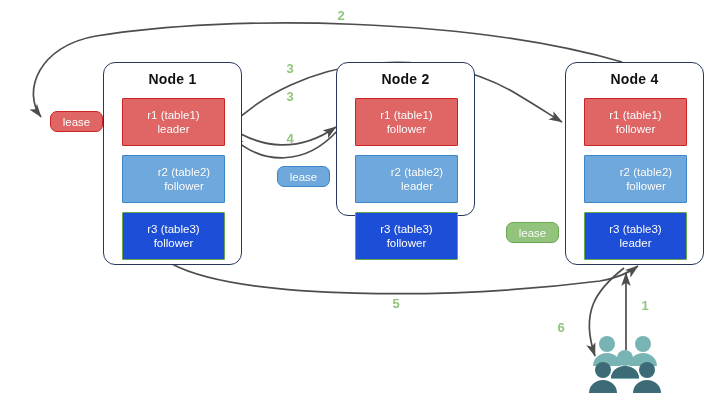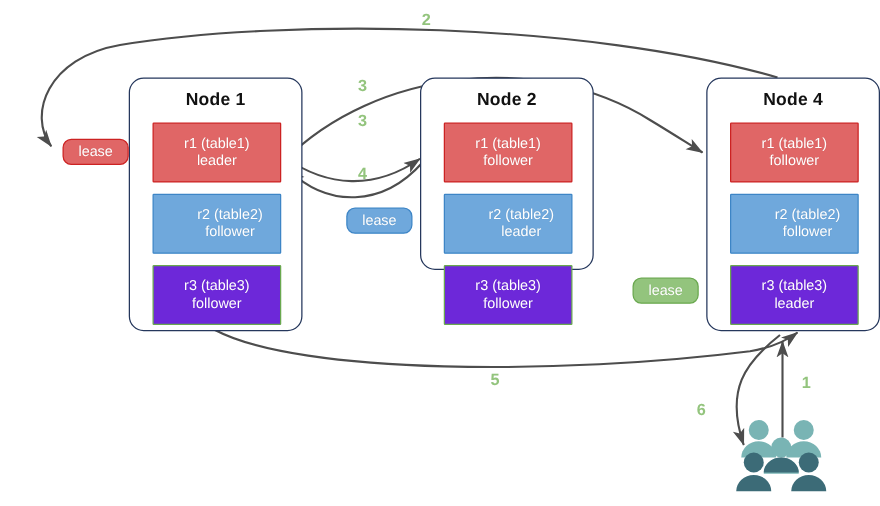--- a/index.html
+++ b/index.html
@@ -45,21 +45,21 @@
     text-align:center;
     display:flex;
     flex-direction:column;
     align-items:center;
     justify-content:center;
     text-shadow:0 0 1px rgba(0,0,0,.12);
   }
   .rep span{display:block;}
   .rep.red   {background:#e06666;border-color:#cc2222;}
   .rep.blue  {background:#6fa8dc;border-color:#3d85c6;padding-left:21px;}
-  .rep.green {background:#6d28d9;border-color:#6aa84f;}
+  .rep.green {background:#1d4ed8;border-color:#6aa84f;}
 
   
   .lease{
     position:absolute;
     box-sizing:border-box;
     border-radius:7px;
     border-width:1.6px;
     border-style:solid;
     color:#ffffff;
     font-size:11.5px;

